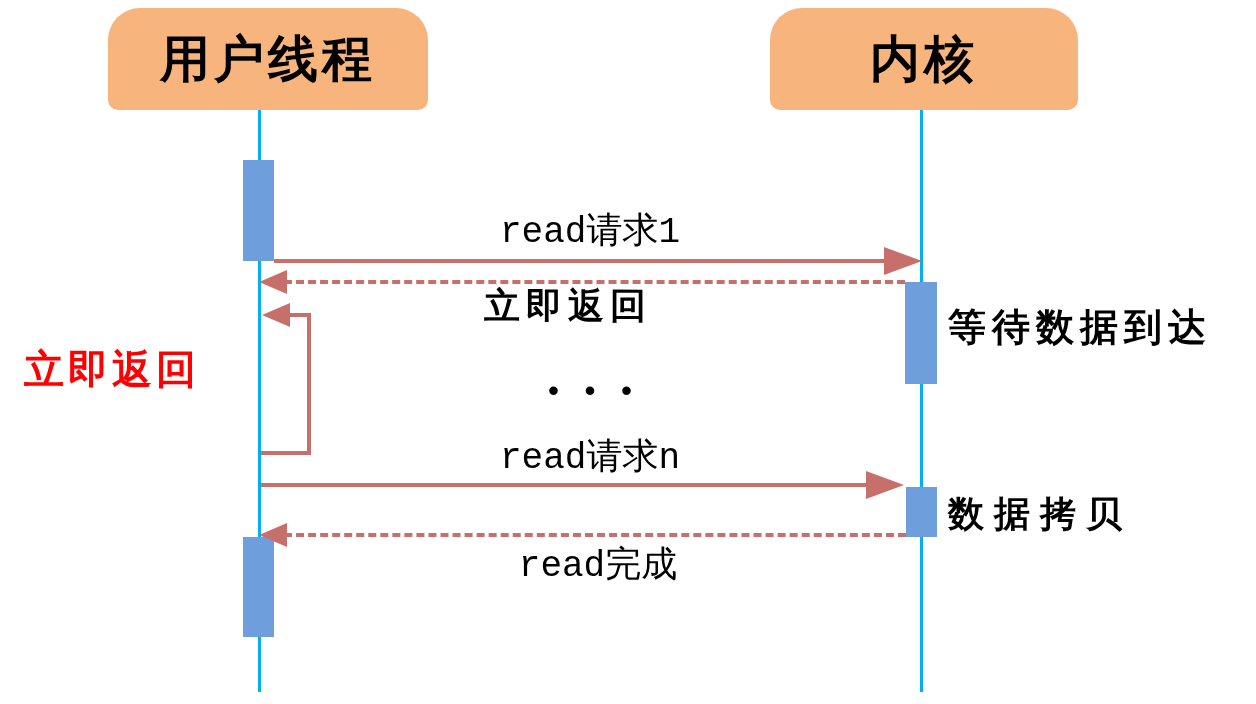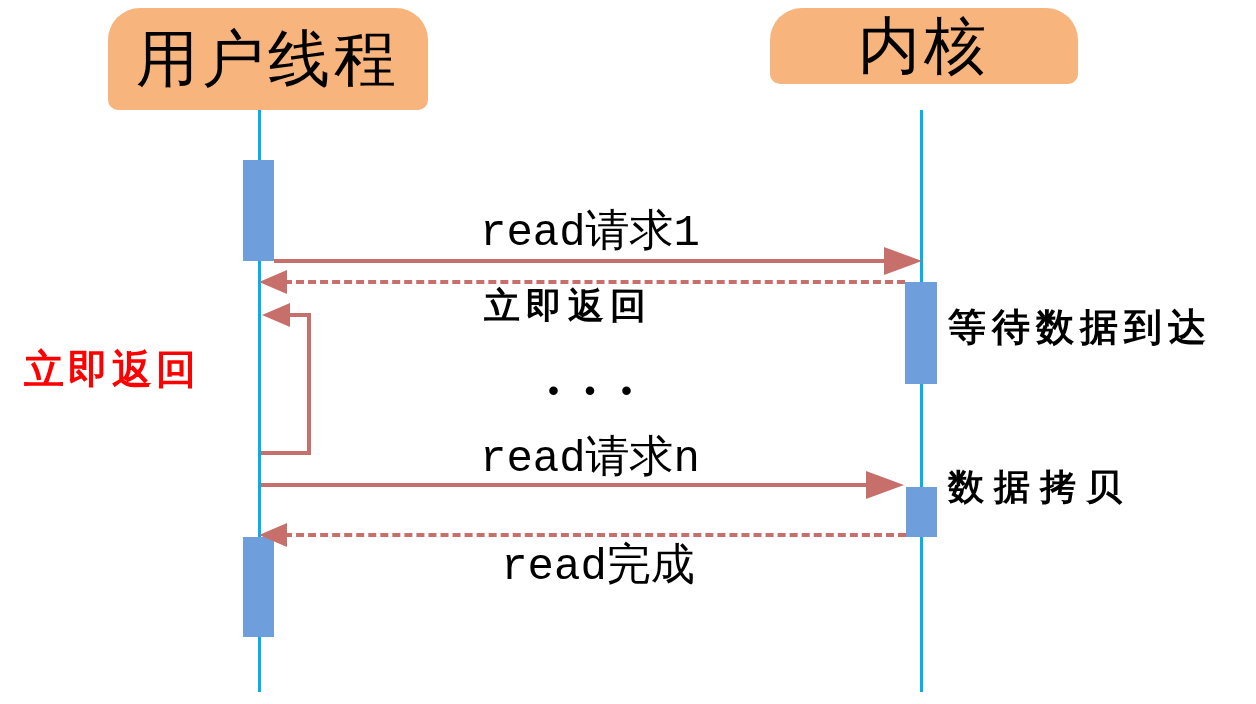--- a/index.html
+++ b/index.html
@@ -15,36 +15,36 @@
   .canvas{
     position:relative;width:1256px;height:704px;background:var(--background);
     overflow:hidden;font-family:"Liberation Sans","DejaVu Sans",sans-serif;color:var(--text);
   }
   .abs{position:absolute;}
   
   .actor-header{
     background:var(--header-fill);
     border-radius:32px 32px 10px 10px;
     display:flex;align-items:center;justify-content:center;
-    font-weight:normal;font-size:62px;letter-spacing:4px;
+    font-weight:bold;font-size:50px;letter-spacing:4px;
     z-index:3;
   }
   
   .lifeline{width:3px;background:var(--lifeline);z-index:1;}
   
   .activation{background:var(--activation-fill);z-index:2;}
   
   .msg-line{height:4px;background:var(--arrow);z-index:2;}
   .msg-line-dashed{height:0;border-top:4px dashed var(--arrow);background:none;z-index:2;}
   .head-right{width:0;height:0;border-top:14px solid transparent;border-bottom:14px solid transparent;border-left:38px solid var(--arrow);z-index:2;}
   .head-left{width:0;height:0;border-top:12px solid transparent;border-bottom:12px solid transparent;border-right:28px solid var(--arrow);z-index:2;}
   .loop-seg{background:var(--arrow);z-index:2;}
   
   .msg-label{
-    text-align:center;font-size:44px;line-height:46px;white-space:nowrap;
+    text-align:center;font-size:36px;line-height:46px;white-space:nowrap;
     font-family:"Liberation Mono","DejaVu Sans Mono",monospace;z-index:4;
   }
   .cn-label{
     font-weight:bold;font-size:36px;line-height:38px;white-space:nowrap;
     letter-spacing:6px;z-index:4;
   }
   .polling-label{
     font-weight:bold;font-size:40px;line-height:42px;white-space:nowrap;
     color:var(--polling-text);letter-spacing:4px;z-index:4;
   }
@@ -54,21 +54,21 @@
   }
 </style>
 </head>
 <body>
 
 <div class="canvas">
 
   <div class="actor-header abs" style="left:108px;top:8px;width:320px;height:102px;">
     <span>用户线程</span>
   </div>
-  <div class="actor-header abs" style="left:770px;top:8px;width:308px;height:76px;">
+  <div class="actor-header abs" style="left:770px;top:8px;width:308px;height:102px;">
     <span>内核</span>
   </div>
 
   <div class="lifeline abs" style="left:258px;top:110px;height:582px;"></div>
   <div class="lifeline abs" style="left:920px;top:110px;height:582px;"></div>
 
   <div class="activation abs" style="left:243px;top:160px;width:31px;height:101px;"></div>
   <div class="activation abs" style="left:905px;top:282px;width:32px;height:102px;"></div>
   <div class="activation abs" style="left:906px;top:487px;width:31px;height:50px;"></div>
   <div class="activation abs" style="left:243px;top:537px;width:31px;height:100px;"></div>
@@ -88,19 +88,19 @@
   <div class="loop-seg abs" style="left:261px;top:451px;width:50px;height:4px;"></div>
   <div class="head-left abs" style="left:262px;top:303px;"></div>
   <div class="polling-label abs" style="left:24px;top:348px;">立即返回</div>
 
   <div class="dots abs" style="left:528px;top:376px;width:150px;">•••</div>
 
   <div class="msg-label abs" style="left:420px;top:436px;width:340px;">read请求n</div>
   <div class="msg-line abs" style="left:261px;top:483px;width:609px;"></div>
   <div class="head-right abs" style="left:866px;top:471px;"></div>
 
-  <div class="cn-label abs" style="left:948px;top:468px;letter-spacing:10px;">数据拷贝</div>
+  <div class="cn-label abs" style="left:948px;top:495px;letter-spacing:10px;">数据拷贝</div>
 
   <div class="msg-line-dashed abs" style="left:284px;top:533px;width:622px;"></div>
   <div class="head-left abs" style="left:259px;top:523px;"></div>
   <div class="msg-label abs" style="left:428px;top:544px;width:340px;">read完成</div>
 
 </div>
 
 </body></html>

